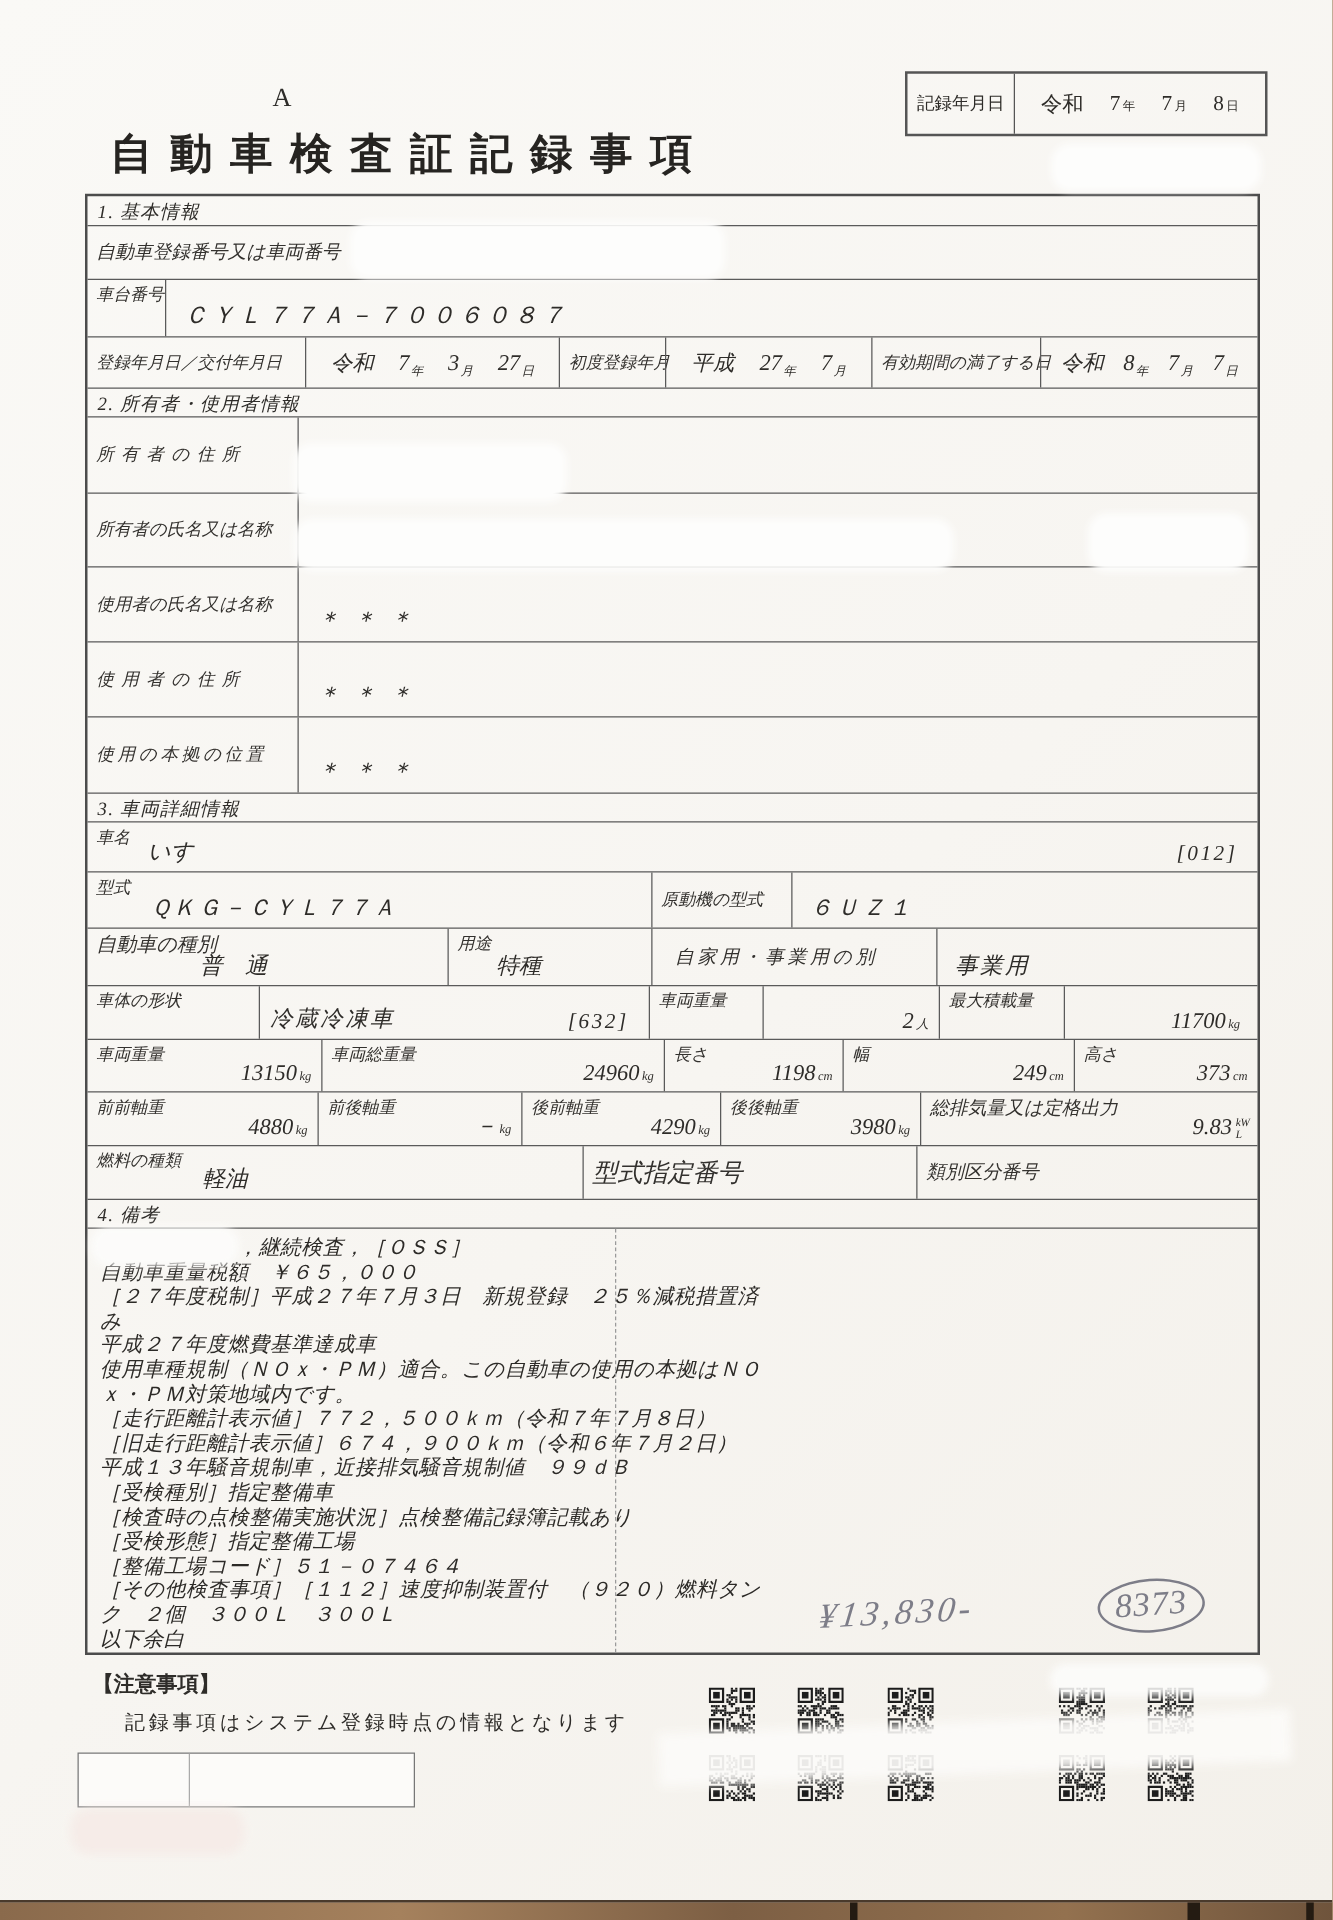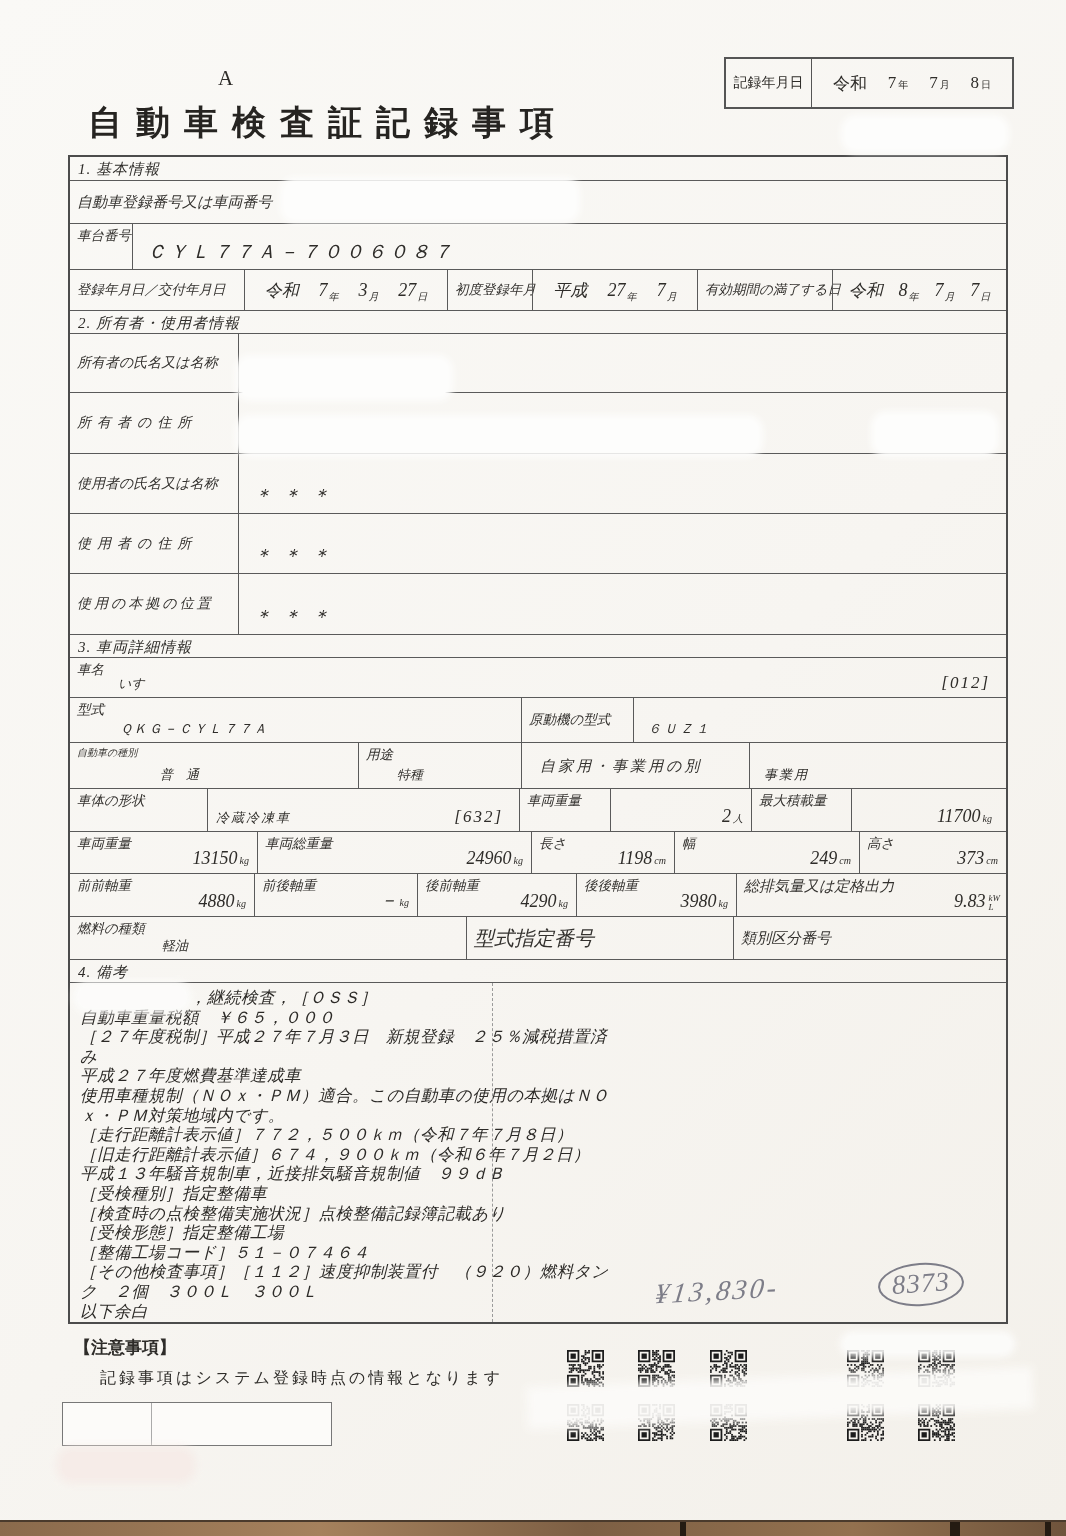--- a/index.html
+++ b/index.html
@@ -43,21 +43,21 @@
   }
   .trow{position:relative;display:flex;border-bottom:1px solid #5a5a5a;box-sizing:border-box;}
   .trow:last-child{border-bottom:none;}
   .sec-head{font-size:15px;padding:3px 0 0 8px;letter-spacing:1px;}
   .cell{position:relative;box-sizing:border-box;height:100%;}
   .cell.bl{border-left:1px solid #5a5a5a;}
   .lbl{position:absolute;top:3px;left:7px;font-size:13.5px;white-space:nowrap;color:#33312e;}
   .lbl.mid{top:50%;transform:translateY(-50%);}
   .lbl.sp{letter-spacing:6px;}
   .lbl.sp2{letter-spacing:3px;}
-  .vbl{position:absolute;bottom:4px;left:14px;font-size:13px;white-space:nowrap;}
+  .vbl{position:absolute;bottom:4px;left:14px;font-size:18px;white-space:nowrap;}
   .vbr{position:absolute;bottom:4px;right:8px;font-size:18px;white-space:nowrap;}
   .unit{font-size:10px;margin-left:2px;}
   .code-br{position:absolute;bottom:4px;right:16px;font-size:17px;letter-spacing:2px;}
   .stars{letter-spacing:10px;font-size:19px;}
   .datecell{display:flex;align-items:center;justify-content:space-evenly;font-size:17px;height:100%;}
   .datecell .n{font-size:18px;}
   .datecell .u{font-size:10px;align-self:center;margin-left:1px;position:relative;top:4px;}
   .kwl{position:absolute;right:6px;bottom:4px;display:flex;align-items:flex-end;}
   .kwl .stack{display:flex;flex-direction:column;align-items:flex-start;line-height:1;margin-left:3px;}
   .kwl .stack span{font-size:9px;}
@@ -172,32 +172,32 @@
           <span><span class="n">7</span><span class="u">月</span></span>
           <span><span class="n">7</span><span class="u">日</span></span>
         </div>
       </div>
     </div>
 
     <div class="trow" style="height:23px">
       <div class="sec-head">2. 所有者・使用者情報</div>
     </div>
 
+    <div class="trow" style="height:61px">
+      <div class="cell" style="width:168px">
+        <div class="lbl mid sp" style="font-size:14px">所有者の住所</div>
+      </div>
+      <div class="cell bl" style="flex:1">
+        <div class="vbl stars"></div>
+      </div>
+    </div>
+
     <div class="trow" style="height:59px">
       <div class="cell" style="width:168px">
         <div class="lbl mid" style="font-size:14px">所有者の氏名又は名称</div>
-      </div>
-      <div class="cell bl" style="flex:1">
-        <div class="vbl stars"></div>
-      </div>
-    </div>
-
-    <div class="trow" style="height:61px">
-      <div class="cell" style="width:168px">
-        <div class="lbl mid sp" style="font-size:14px">所有者の住所</div>
       </div>
       <div class="cell bl" style="flex:1">
         <div class="vbl stars"></div>
       </div>
     </div>
 
     <div class="trow" style="height:60px">
       <div class="cell" style="width:168px">
         <div class="lbl mid" style="font-size:14px">使用者の氏名又は名称</div>
       </div>
@@ -244,21 +244,21 @@
       <div class="cell bl" style="width:112px">
         <div class="lbl mid">原動機の型式</div>
       </div>
       <div class="cell bl" style="flex:1">
         <div class="vbl" style="letter-spacing:3px">６ＵＺ１</div>
       </div>
     </div>
 
     <div class="trow" style="height:46px">
       <div class="cell" style="width:288px">
-        <div class="lbl" style="font-size:10px">自動車の種別</div>
+        <div class="lbl" style="font-size:16px">自動車の種別</div>
         <div class="vbl" style="left:90px">普　通</div>
       </div>
       <div class="cell bl" style="width:163px">
         <div class="lbl">用途</div>
         <div class="vbl" style="left:38px">特種</div>
       </div>
       <div class="cell bl" style="width:228px">
         <div class="lbl mid sp2" style="left:18px;font-size:15px">自家用・事業用の別</div>
       </div>
       <div class="cell bl" style="flex:1">

